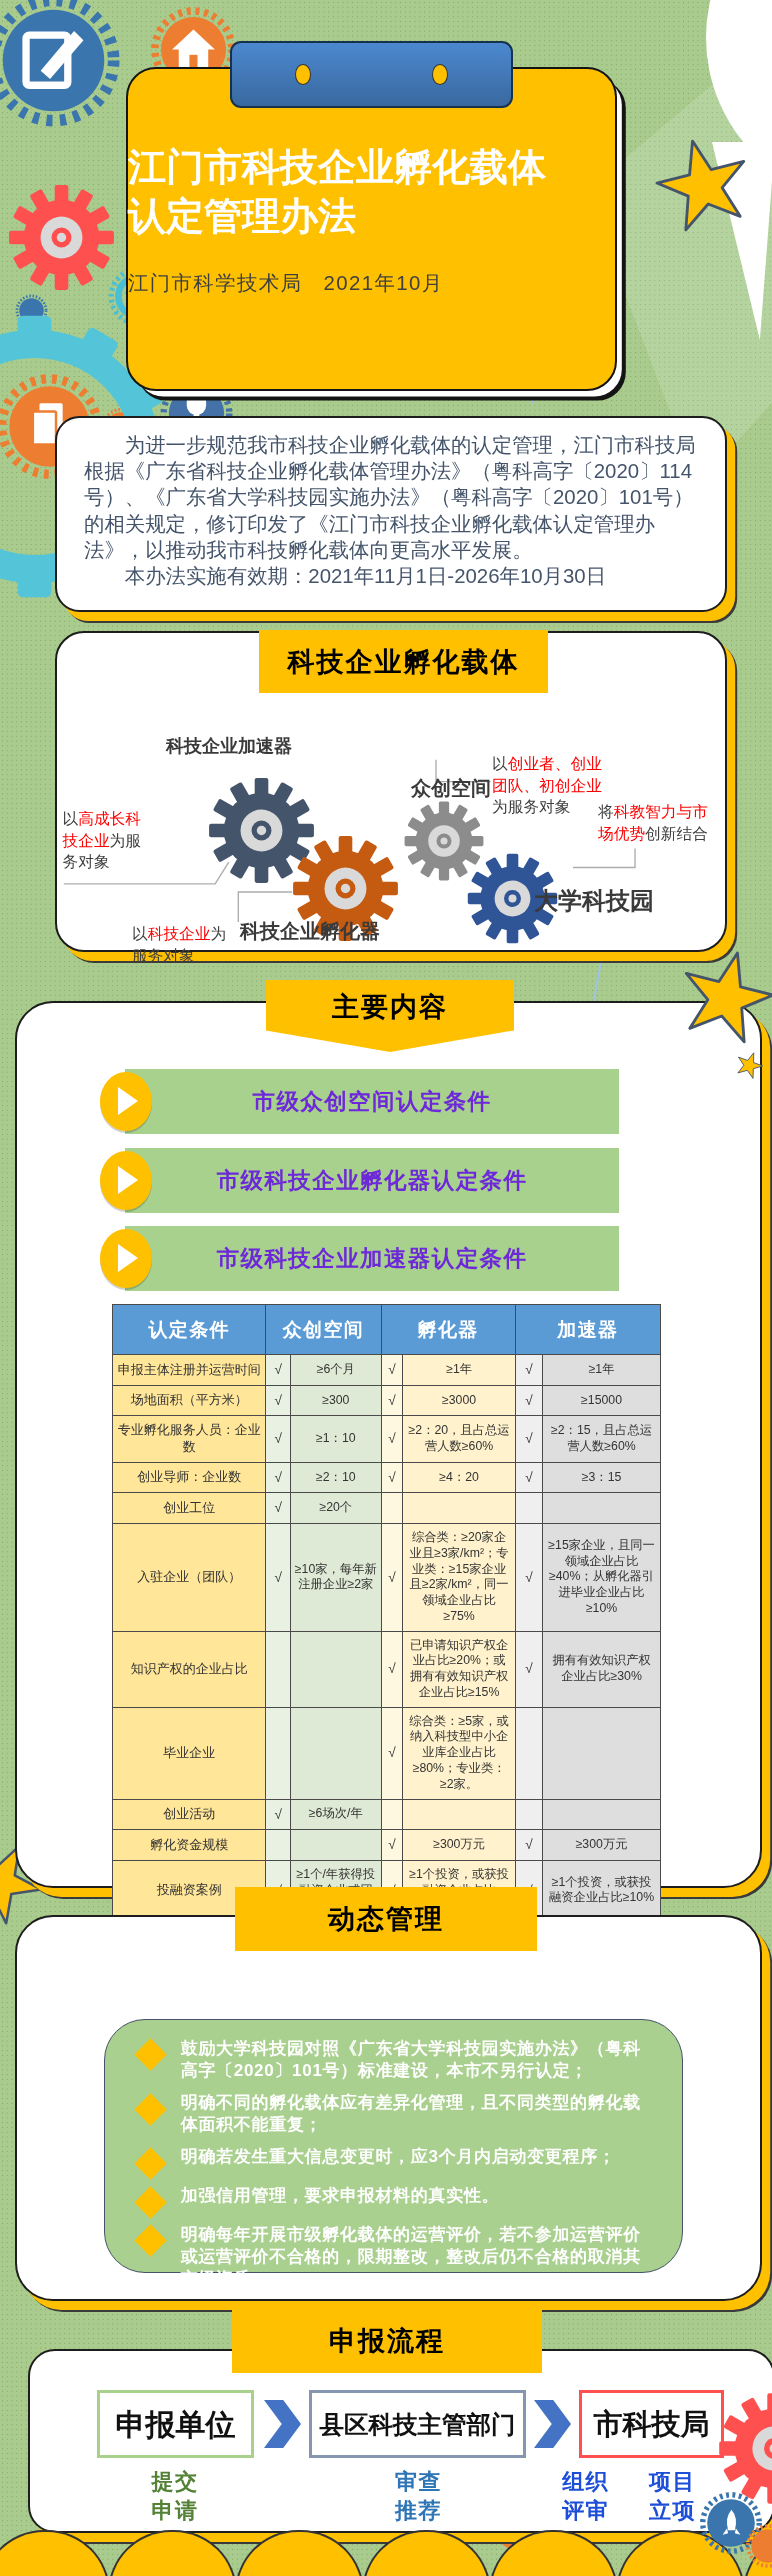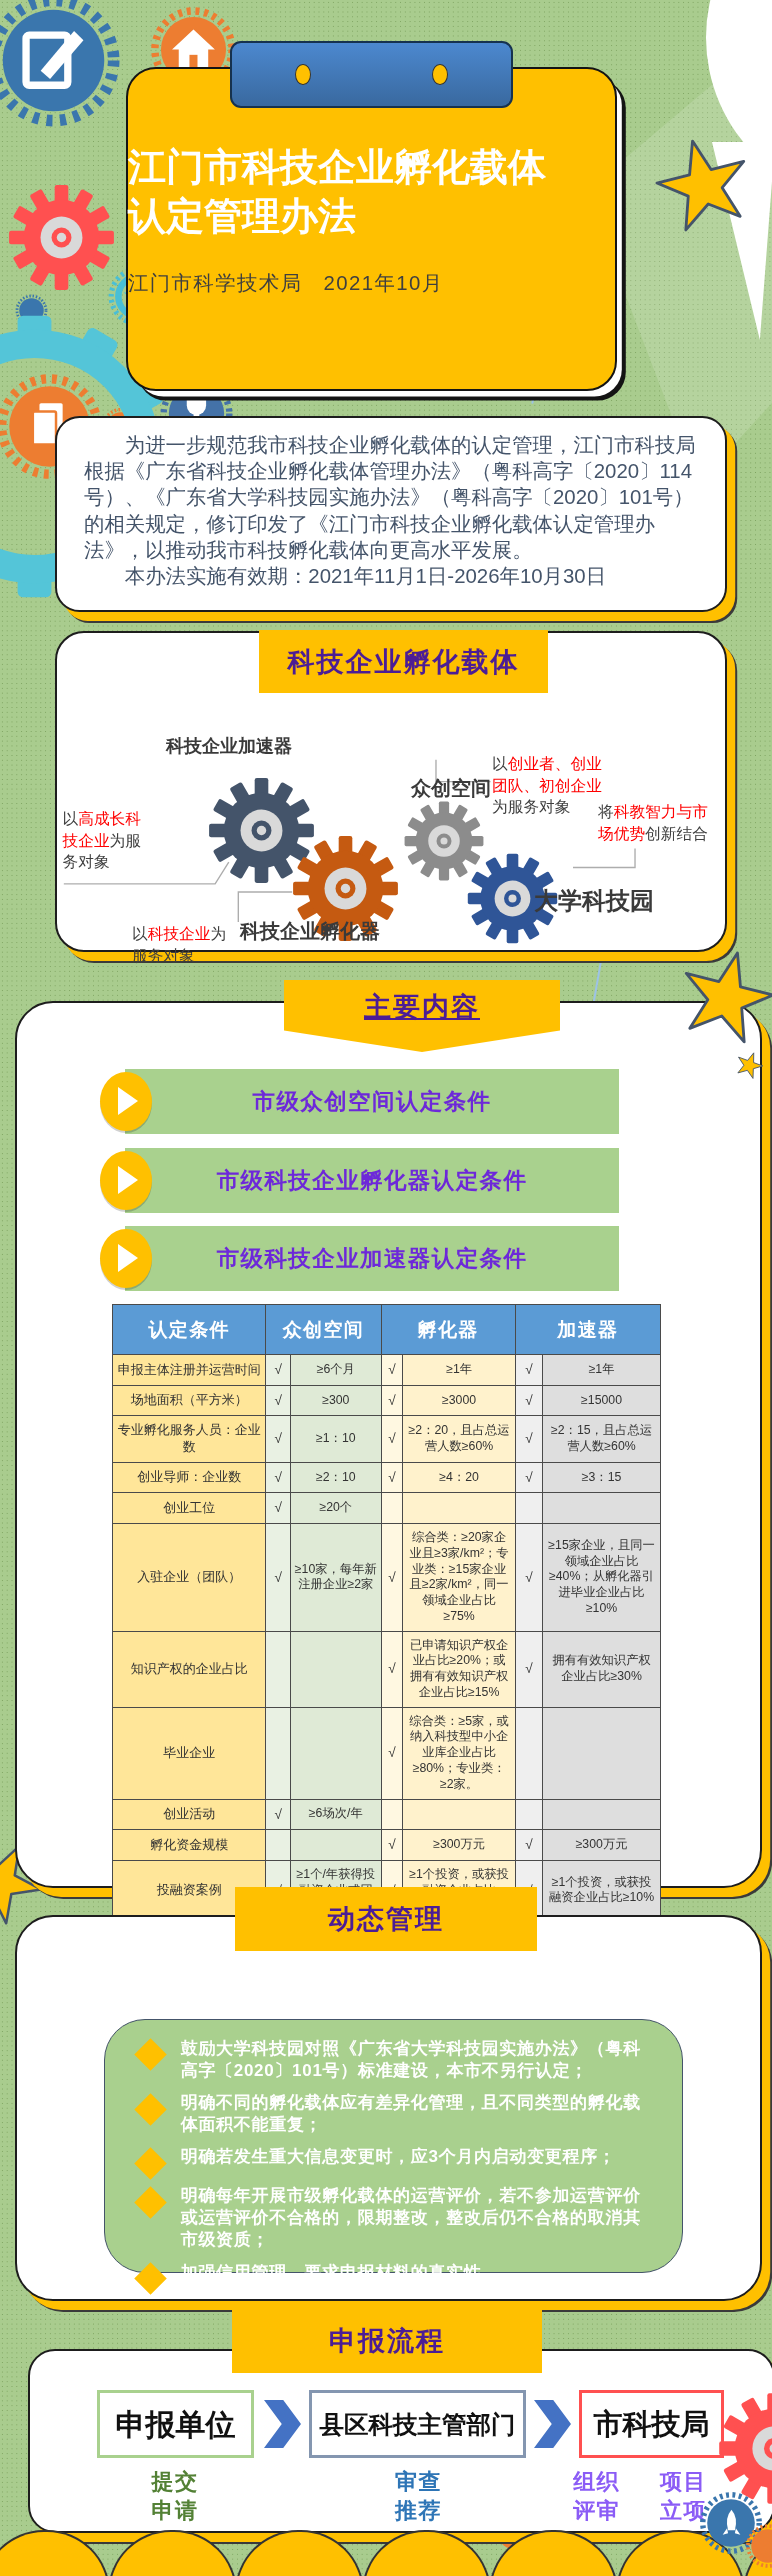--- a/index.html
+++ b/index.html
@@ -13,21 +13,21 @@
   .deco{position:absolute;z-index:1;}
   .deco svg.full{width:100%;height:100%;display:block;}
   .deco svg.ic{position:absolute;left:14%;top:14%;width:72%;height:72%;}
   .bgpoly{position:absolute;background:#fff;opacity:.14;z-index:0;}
   .blue-line{position:absolute;width:2px;background:#9DC3E6;z-index:1;border-radius:1.4px;}
   .bubble{position:absolute;background:#fff;border-radius:50%;z-index:1;}
   .bubble-tail{position:absolute;background:#fff;z-index:1;clip-path:polygon(0 0,100% 0,76% 100%);}
 
   .card{position:absolute;background:#fff;border:2px solid #1d1d1d;z-index:3;}
   .card.yshadow{box-shadow:8.2px 8.9px 0 0 #FFC000, 10.2px 11px 0 0 #3a3a3a;}
-  .banner{position:absolute;background:#FFC000;color:#4c1d95;font-weight:bold;text-align:center;z-index:6;letter-spacing:2px;}
+  .banner{position:absolute;background:#FFC000;color:#000000;font-weight:bold;text-align:center;z-index:6;letter-spacing:2px;}
 
   
   .title-card{position:absolute;left:126px;top:67px;width:487px;height:320px;background:#FFC000;
     border:2.7px solid #141414;border-radius:30px;z-index:4;
     box-shadow:7.5px 8.2px 0 -2.7px #ffffff, 10.2px 11px 0 -1.4px #141414;text-align:left;}
   .title-card .t1{margin-top:74px;font-size:38px;line-height:1.3;font-weight:bold;color:#fff;}
   .clip{position:absolute;left:230px;top:41px;width:279px;height:63px;z-index:5;
     background:linear-gradient(#4c88cf,#39699f);border:2px solid #16324f;border-radius:11px;}
   .clip .dot{position:absolute;top:21px;width:13.6px;height:19px;border-radius:50%;background:#FFC000;border:1.4px solid #333;}
   .subtitle{margin-top:27px;font-size:20.4px;color:#3f3f3f;font-weight:500;letter-spacing:1.4px;}
@@ -41,22 +41,22 @@
   .gears-card{left:55px;top:631px;width:668px;height:317px;border-radius:29px;}
   .g-banner{left:202px;top:-2.7px;width:289px;height:63px;font-size:27px;line-height:64px;}
   .lbl{position:absolute;font-weight:bold;color:#3a3a3a;z-index:5;white-space:nowrap;}
   .gear{position:absolute;z-index:4;}
   .gear svg{width:100%;height:100%;display:block;}
   .ann{position:absolute;font-size:15.7px;line-height:1.38;color:#3f3f3f;z-index:5;font-weight:500;}
   .ann .red{color:#FF0000;}
   .connectors{position:absolute;left:0;top:0;width:668px;height:317px;z-index:2;}
 
   
-  .pennant{left:284px;top:980px;width:276px;height:72px;font-size:27px;line-height:55px;
-    clip-path:polygon(0 0,100% 0,100% 70%,50% 100%,0 70%);text-decoration:underline;}
+  .pennant{left:266px;top:980px;width:248px;height:72px;font-size:27px;line-height:55px;
+    clip-path:polygon(0 0,100% 0,100% 70%,50% 100%,0 70%);}
   .content-card{left:15px;top:1001px;width:743px;height:883px;border-radius:38px;}
   .btn-row{position:absolute;left:108px;width:494px;height:65px;background:#A9D18E;z-index:4;}
   .btn-row .cap{display:block;text-align:center;font-size:22.5px;font-weight:bold;color:#6d28d9;line-height:65px;letter-spacing:1.4px;}
   .playwrap{position:absolute;left:-25px;top:2.7px;width:52px;height:59px;border-radius:50%;background:#FFC000;
     box-shadow:0 2px 0 rgba(0,0,0,.18);}
   .playwrap .tri{position:absolute;left:17.7px;top:15px;width:0;height:0;border-left:20.4px solid #fff;border-top:14.3px solid transparent;border-bottom:14.3px solid transparent;}
 
   
   .cond-table{position:absolute;left:95px;top:301px;width:549px;border-collapse:collapse;table-layout:fixed;z-index:4;background:#fff;}
   .cond-table th{background:#5B9BD5;color:#fff;font-size:19px;font-weight:bold;padding:11.6px 2.7px;border:1.4px solid #4a4a4a;letter-spacing:1.4px;}
@@ -512,47 +512,47 @@
         <span class="btxt">明确不同的孵化载体应有差异化管理，且不同类型的孵化载体面积不能重复；</span>
       </div>
 
       <div class="bullet">
         <span class="dia"></span>
         <span class="btxt">明确若发生重大信息变更时，应3个月内启动变更程序；</span>
       </div>
 
       <div class="bullet">
         <span class="dia"></span>
-        <span class="btxt">明确每年开展市级孵化载体的运营评价，若不参加运营评价或运营评价不合格的，限期整改，整改后仍不合格的取消其市级资质；</span>
+        <span class="btxt">加强信用管理，要求申报材料的真实性。</span>
       </div>
 
       <div class="bullet">
         <span class="dia"></span>
-        <span class="btxt">加强信用管理，要求申报材料的真实性。</span>
+        <span class="btxt">明确每年开展市级孵化载体的运营评价，若不参加运营评价或运营评价不合格的，限期整改，整改后仍不合格的取消其市级资质；</span>
       </div>
     </div>
 </div>
 
 <div class="banner flow-banner">申报流程</div>
 <div class="card yshadow flow-card">
   <div class="fbox" style="left:67px;width:157px;border:3.4px solid #A9D18E;font-size:30px;line-height:63px;">申报单位</div>
   <div class="chev" style="left:234px;"></div>
   <div class="fbox" style="left:279px;width:217px;border:3.4px solid #8496B0;font-size:24.5px;line-height:63px;">县区科技主管部门</div>
   <div class="chev" style="left:504px;"></div>
   <div class="fbox" style="left:549px;width:145px;border:3.4px solid #FF5050;font-size:29px;line-height:63px;">市科技局</div>
 
   <div class="fnote" style="left:77px;width:136px;color:#538135;">
     <div>提交</div>
       <div>申请</div>
   </div>
   <div class="fnote" style="left:300px;width:177px;color:#2E75B6;">
     <div>审查</div>
       <div>推荐</div>
   </div>
-  <div class="fnote" style="left:531px;width:158px;color:#8b5cf6;display:flex;justify-content:center;gap:40px;">
+  <div class="fnote" style="left:520px;width:158px;color:#1d4ed8;display:flex;justify-content:center;gap:40px;">
 
       <span>
         <div>组织</div>
         <div>评审</div>
       </span>
 
       <span>
         <div>项目</div>
         <div>立项</div>
       </span>

